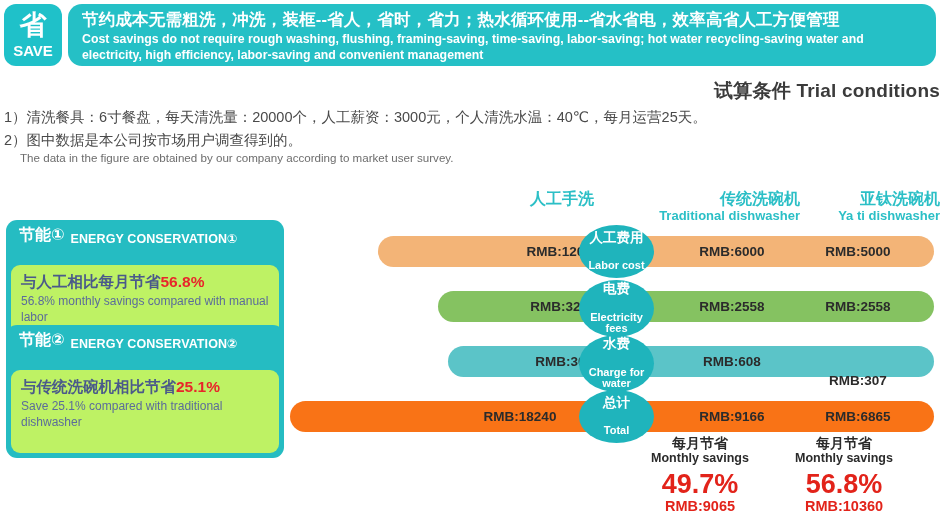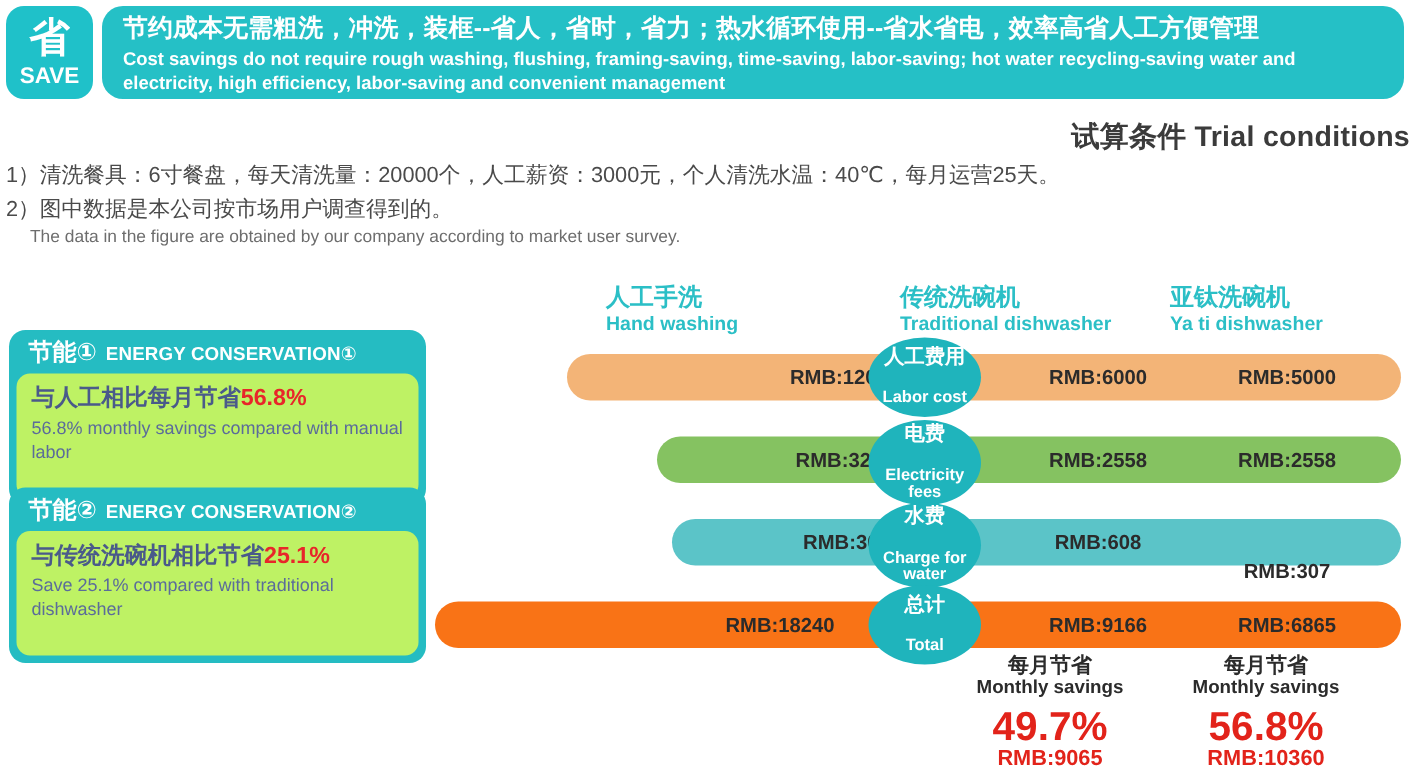--- a/index.html
+++ b/index.html
@@ -39,36 +39,36 @@
   .trial-row.second{ margin-top:3px; }
 
   
   .econ{
     position:absolute; left:6px; width:278px;
     background:#25bcc2; border-radius:11px; padding:4px 5px 5px 5px;
   }
   .econ.one{ top:220px; }
   .econ.two{ top:325px; }
   .econ-head{
-    color:#ffffff; padding:1px 0 3px 8px; display:flex; align-items:center; gap:6px;
+    color:#ffffff; padding:1px 0 19px 8px; display:flex; align-items:flex-end; gap:6px;
   }
   .econ-head .h-cn{ font-size:16px; font-weight:bold; }
   .econ-head .h-en{ font-size:12.5px; font-weight:bold; letter-spacing:.1px;}
   .econ-body{
     background:#bef264; border-radius:9px; padding:7px 10px 23px 10px;
   }
   .econ-cn{ font-size:15.5px; font-weight:bold; color:#4a5a8a; line-height:1.25; }
   .econ-cn .pct{ color:#e8262a; }
   .econ-en{ font-size:12px; color:#5b6c9a; line-height:1.28; margin-top:3px; }
 
   
   .chart{ position:absolute; left:0; top:190px; width:940px; height:328px; }
 
   .col-heads{ position:absolute; left:0; top:0; width:940px; height:42px; }
-  .col-head{ position:absolute; text-align:left; color:#2bbfc6; }
+  .col-head{ position:absolute; text-align:right; color:#2bbfc6; }
   .col-head .c-cn{ font-size:16px; font-weight:bold; line-height:1.1; }
   .col-head .c-en{ font-size:13px; font-weight:bold; line-height:1.25; }
   .col-head.h0{ left:404px; width:190px; }
   .col-head.h1{ left:600px; width:200px; }
   .col-head.h2{ left:780px; width:160px; }
 
   .bar{
     position:absolute; height:31px; border-radius:16px;
   }
   .bar .val{
@@ -146,21 +146,20 @@
     <div class="econ-cn"><span>与传统洗碗机相比节省</span><span class="pct">25.1%</span></div>
     <div class="econ-en">Save 25.1% compared with traditional dishwasher</div>
   </div>
 </div>
 
 <div class="chart">
 
   <div class="col-heads">
     <div class="col-head h0">
       <div class="c-cn">人工手洗</div>
-      <div class="c-en">Hand washing</div>
     </div>
     <div class="col-head h1">
       <div class="c-cn">传统洗碗机</div>
       <div class="c-en">Traditional dishwasher</div>
     </div>
     <div class="col-head h2">
       <div class="c-cn">亚钛洗碗机</div>
       <div class="c-en">Ya ti dishwasher</div>
     </div>
   </div>

